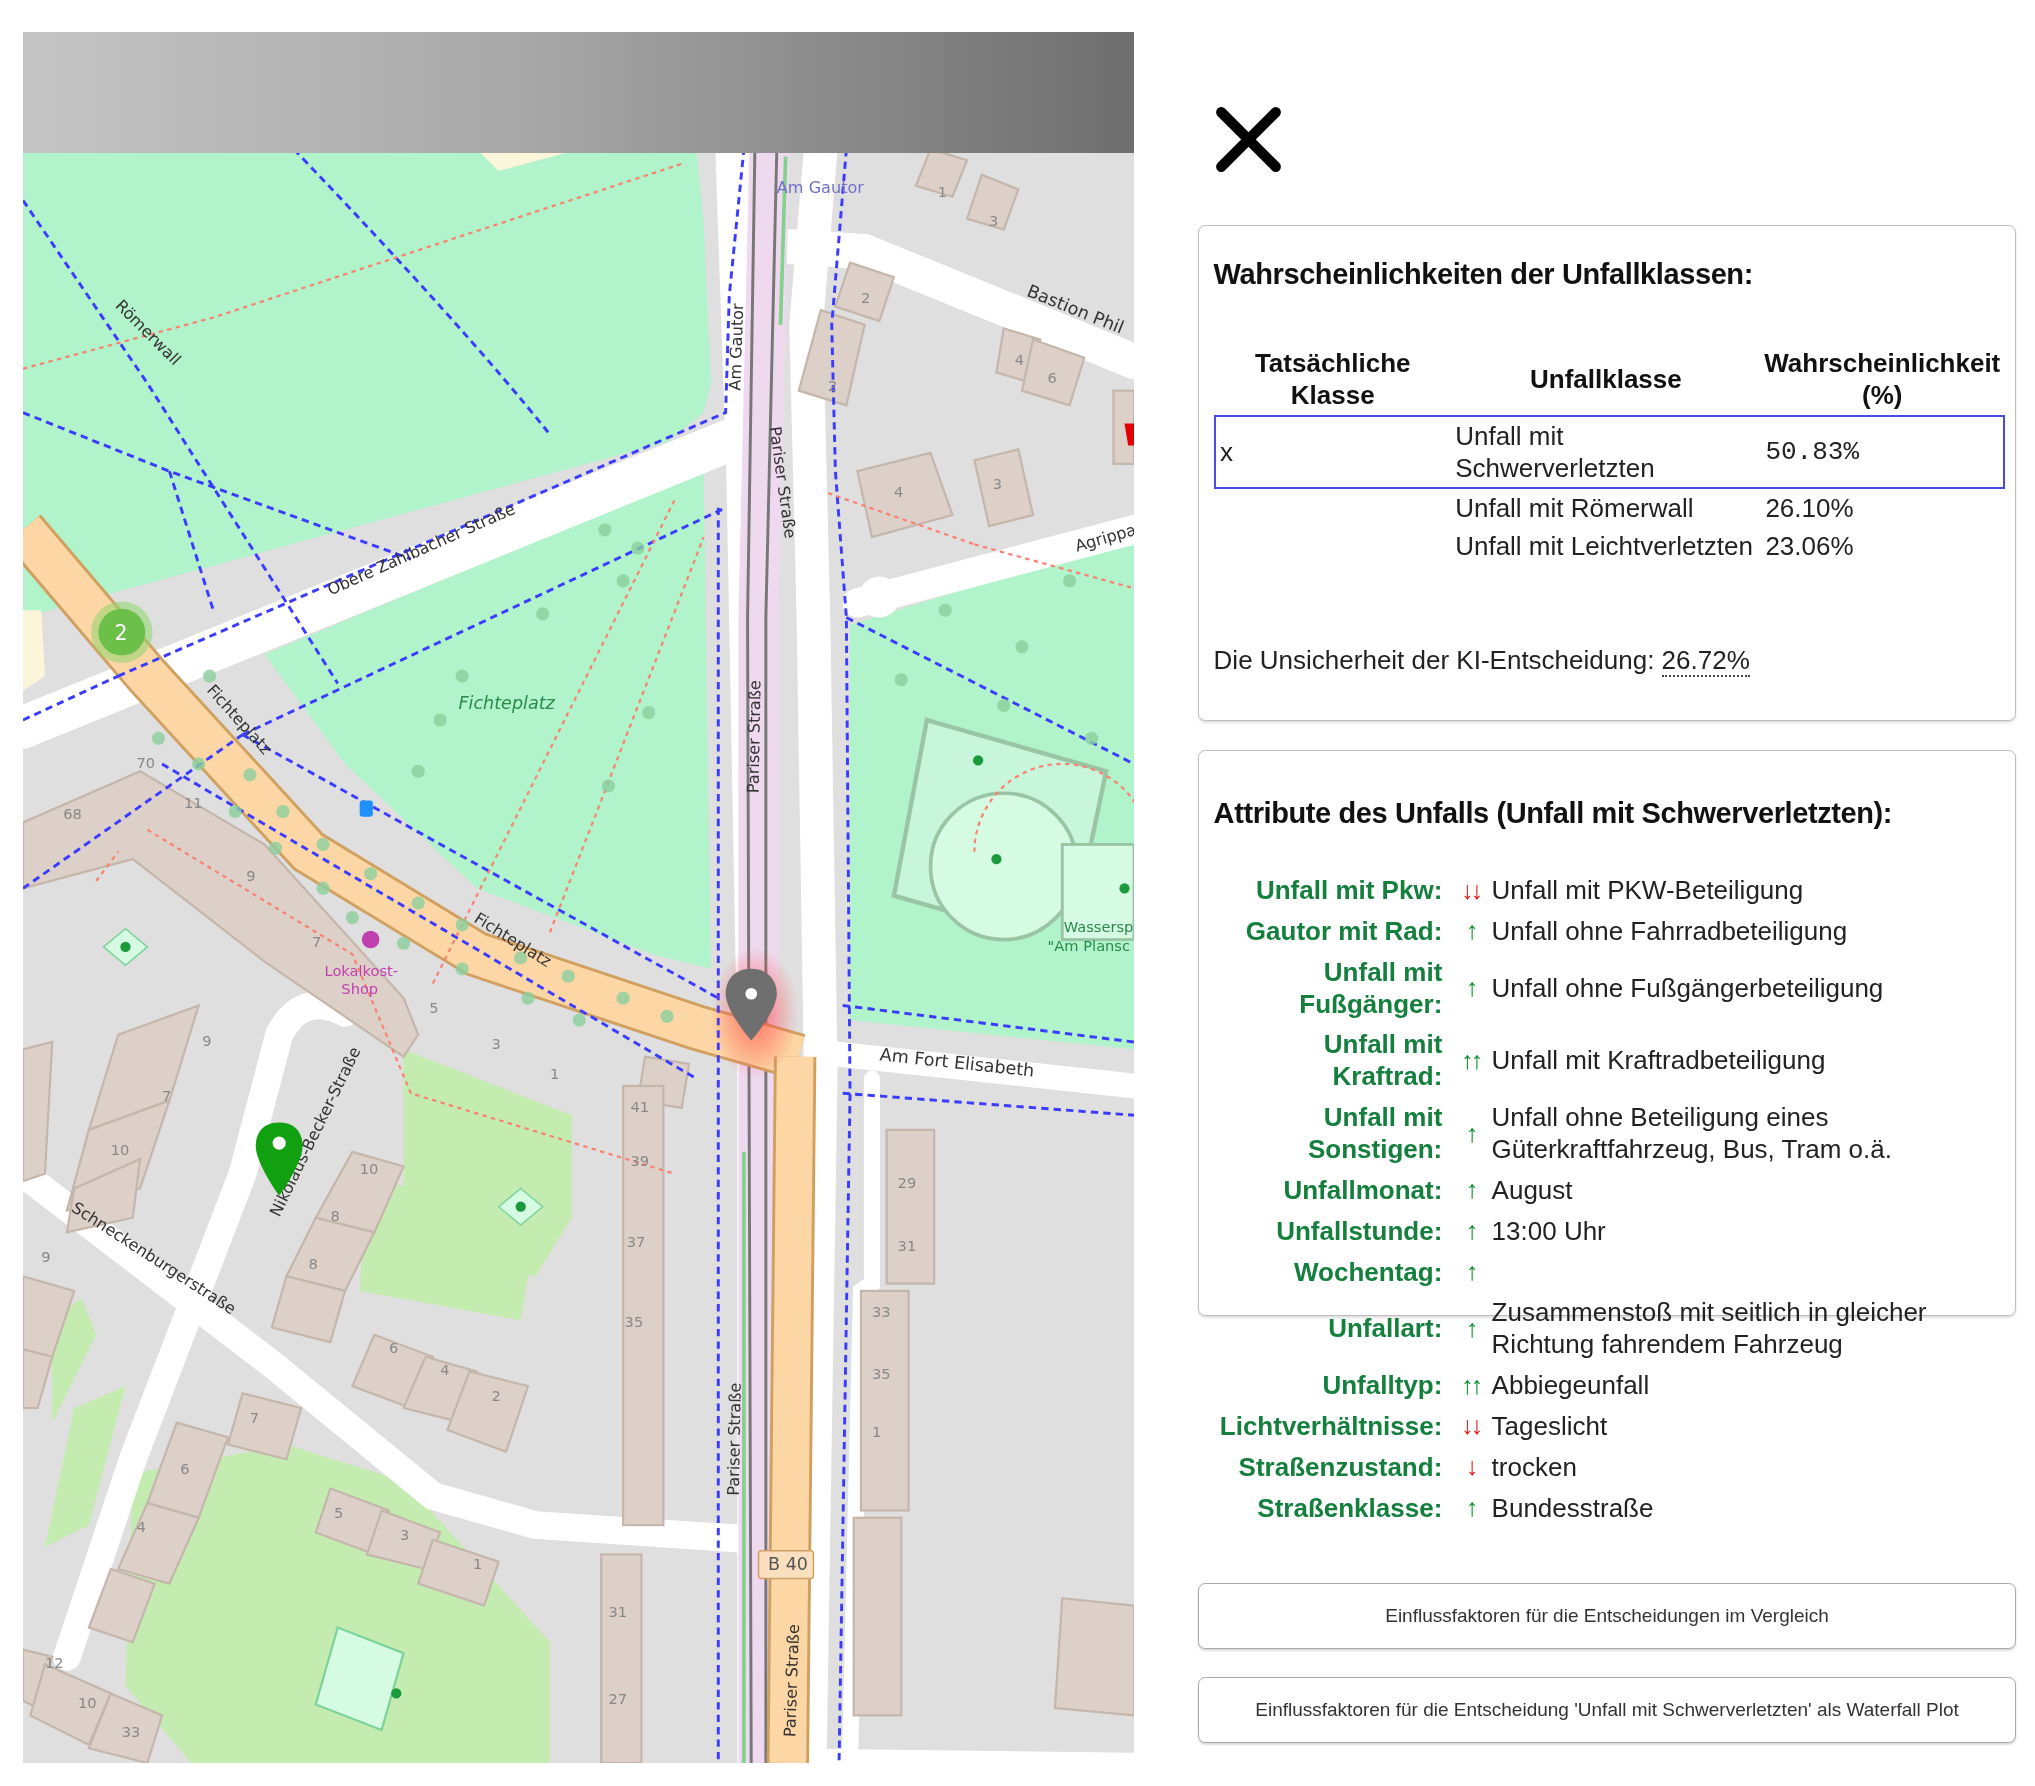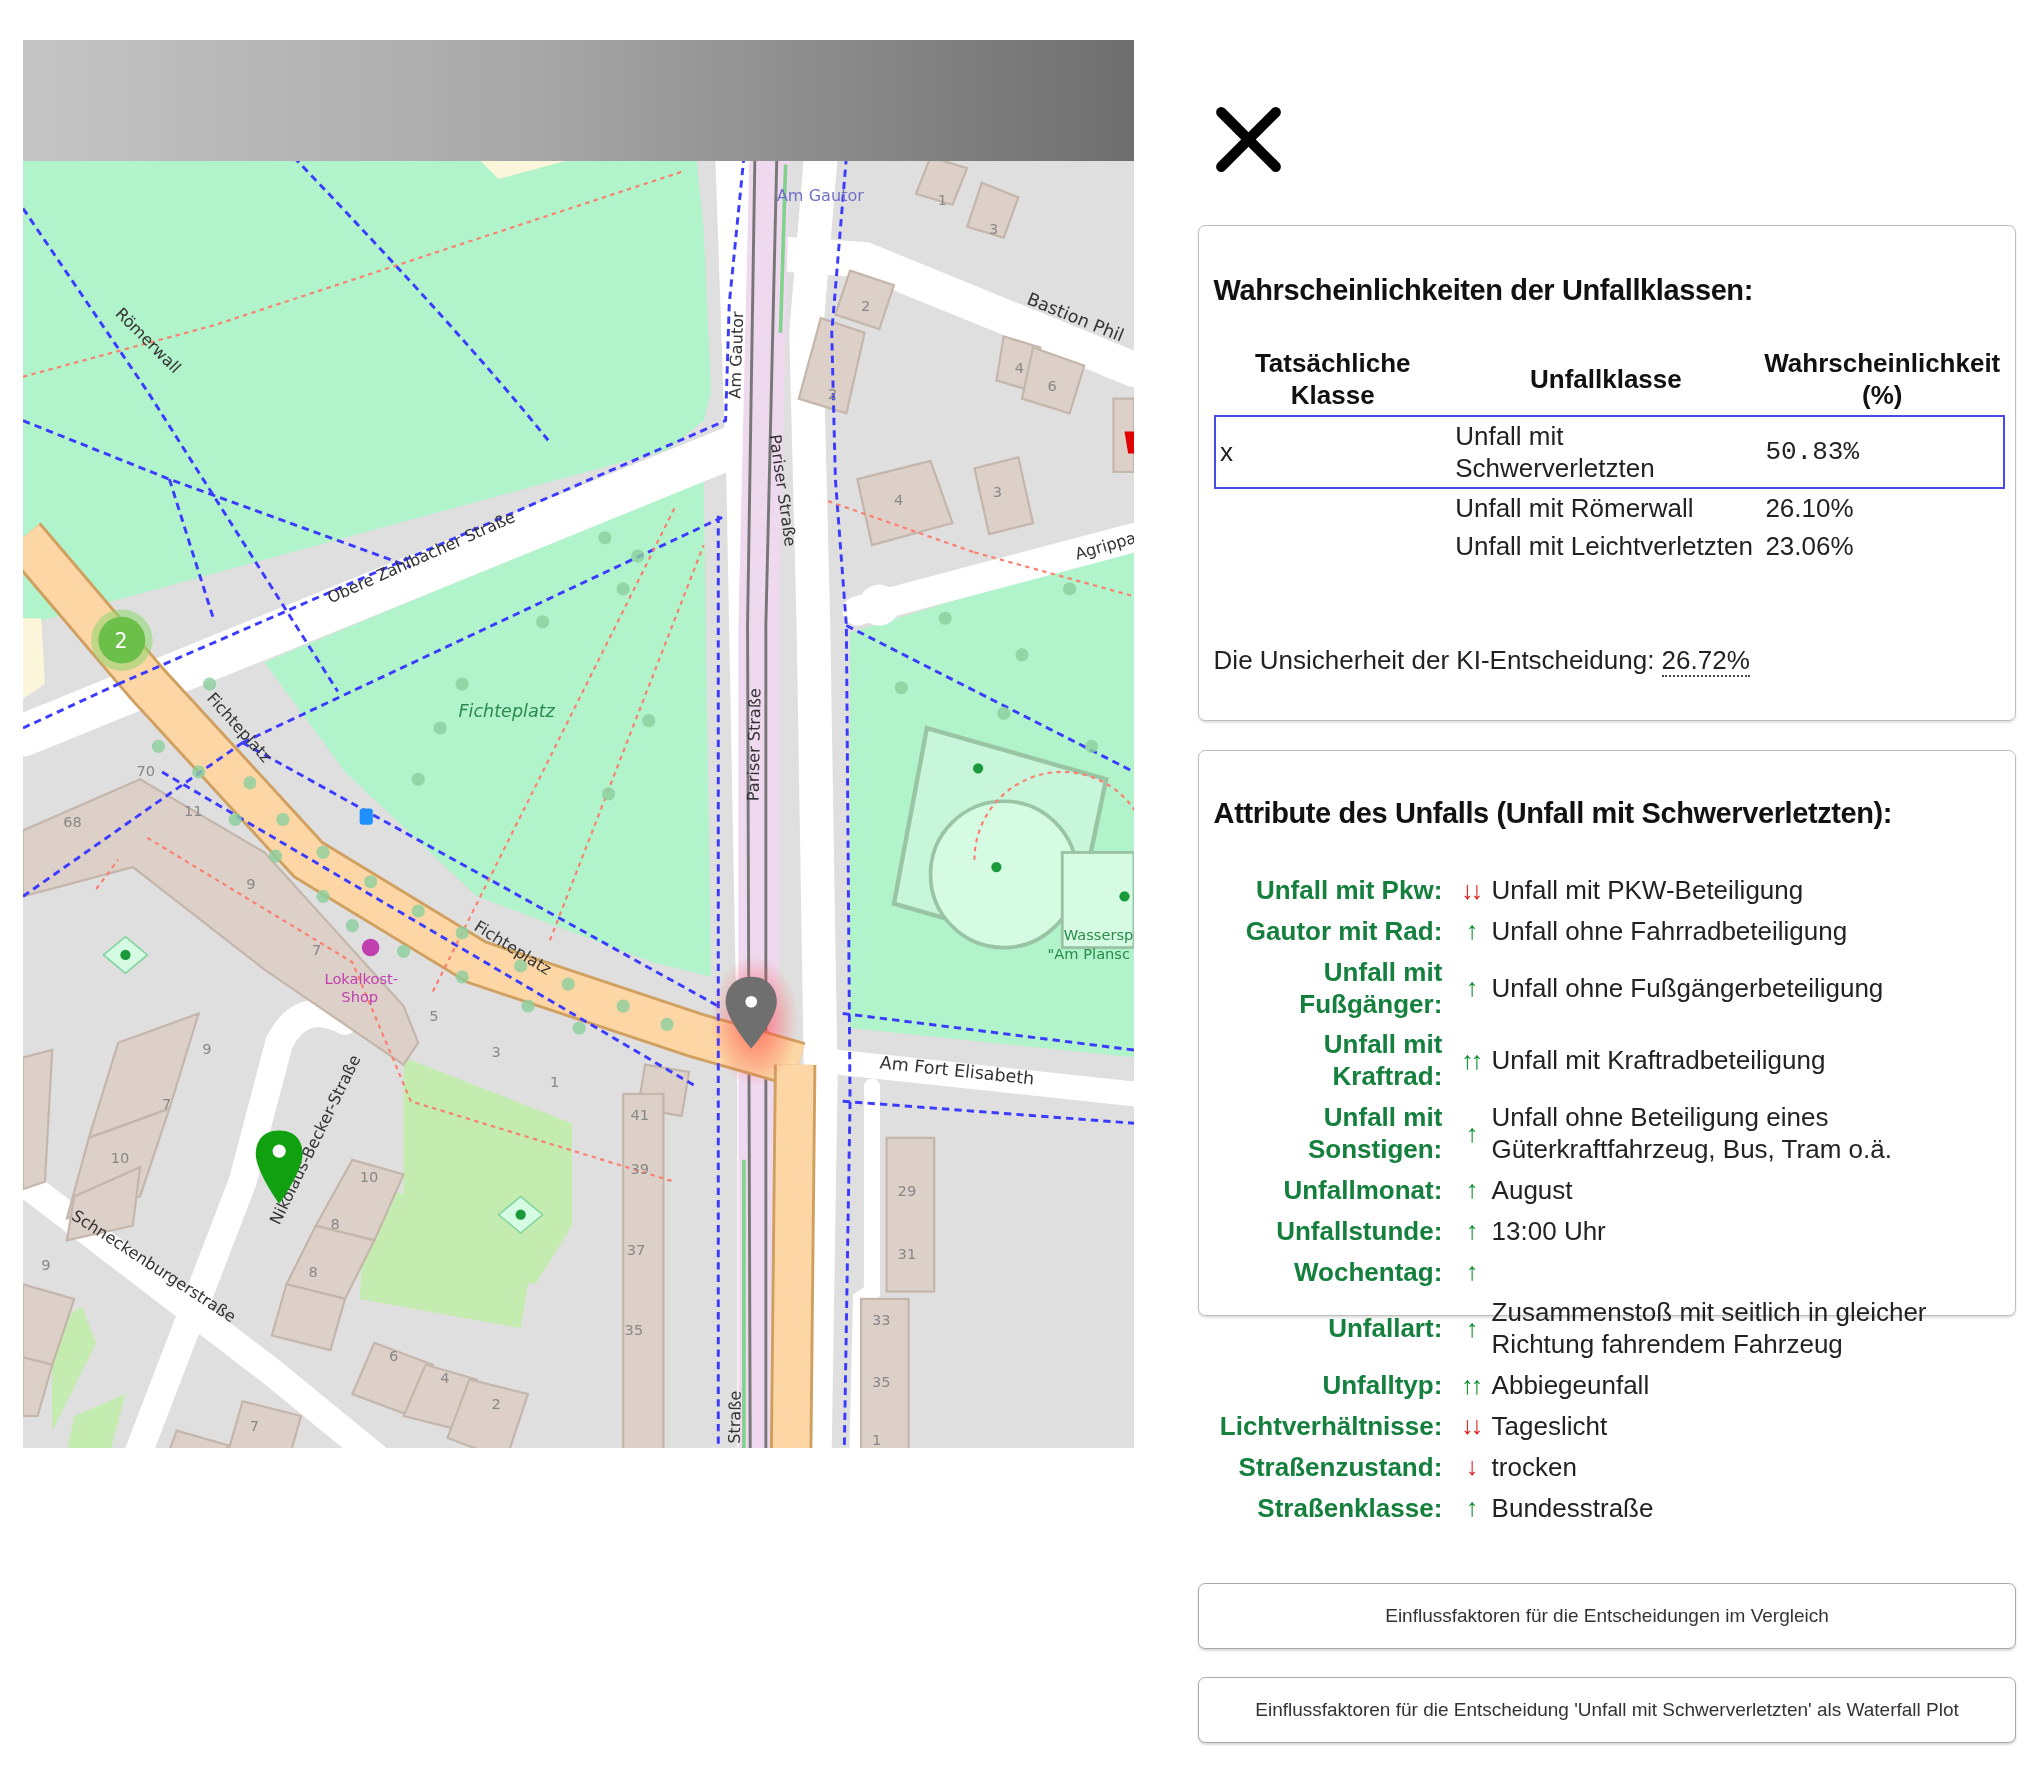--- a/index.html
+++ b/index.html
@@ -1,25 +1,25 @@
 <!DOCTYPE html>
 <html style="font-size:11.7px"><head>
 <meta charset="utf-8">
 <style>
   html,body{margin:0;padding:0;background:#fff;}
   body{width:2035px;height:1786px;position:relative;overflow:hidden;font-family:"Liberation Sans",sans-serif;color:#222;}
-  .map{position:absolute;left:23.4px;top:40px;width:1111px;height:1408px;overflow:hidden;background:#e0dfdf;}
+  .map{position:absolute;left:23.4px;top:32px;width:1111px;height:1731px;overflow:hidden;background:#e0dfdf;}
   .map-header{position:absolute;left:0;top:0;width:100%;height:121px;background:linear-gradient(90deg,#c4c4c4 0%,#a8a8a8 45%,#6e6e6e 100%);z-index:5;}
   .map svg{position:absolute;left:0;top:0;}
   .close-btn{position:absolute;left:1208px;top:99px;width:81px;height:81px;cursor:pointer;}
   .panel{position:absolute;left:1198px;width:818px;border:1.5px solid #bdbdbd;border-radius:7.3px;background:#fff;box-shadow:0 1.5px 2.2px rgba(0,0,0,.12);box-sizing:border-box;}
   .panel1{top:225px;height:496px;}
   .panel2{top:750px;height:566px;}
   .panel-title{position:absolute;left:14.6px;font-weight:bold;font-size:29px;color:#111;letter-spacing:-0.4px;}
-  .p1-title{top:48px;}
+  .p1-title{top:32px;}
   .p2-title{top:46px;}
   table.prob{position:absolute;left:14.6px;top:121px;width:791px;border-collapse:collapse;font-size:26px;}
   table.prob th{font-weight:bold;text-align:center;padding:0 0 4.4px 0;line-height:32px;color:#111;}
   table.prob td{padding:2.9px 4.4px;line-height:32px;vertical-align:middle;color:#222;}
   table.prob tr.selected td{border-top:2.9px solid #4a4ae6;border-bottom:2.9px solid #4a4ae6;}
   table.prob tr.selected td:first-child{border-left:2.9px solid #4a4ae6;}
   table.prob tr.selected td:last-child{border-right:2.9px solid #4a4ae6;font-family:Liberation Mono, monospace;}
   .uncertainty{position:absolute;left:14.6px;top:419px;font-size:26px;color:#222;}
   .uncertainty .val{border-bottom:2.2px dotted #444;}
   .attrs{position:absolute;left:14.6px;top:123px;width:791px;font-size:26px;}

